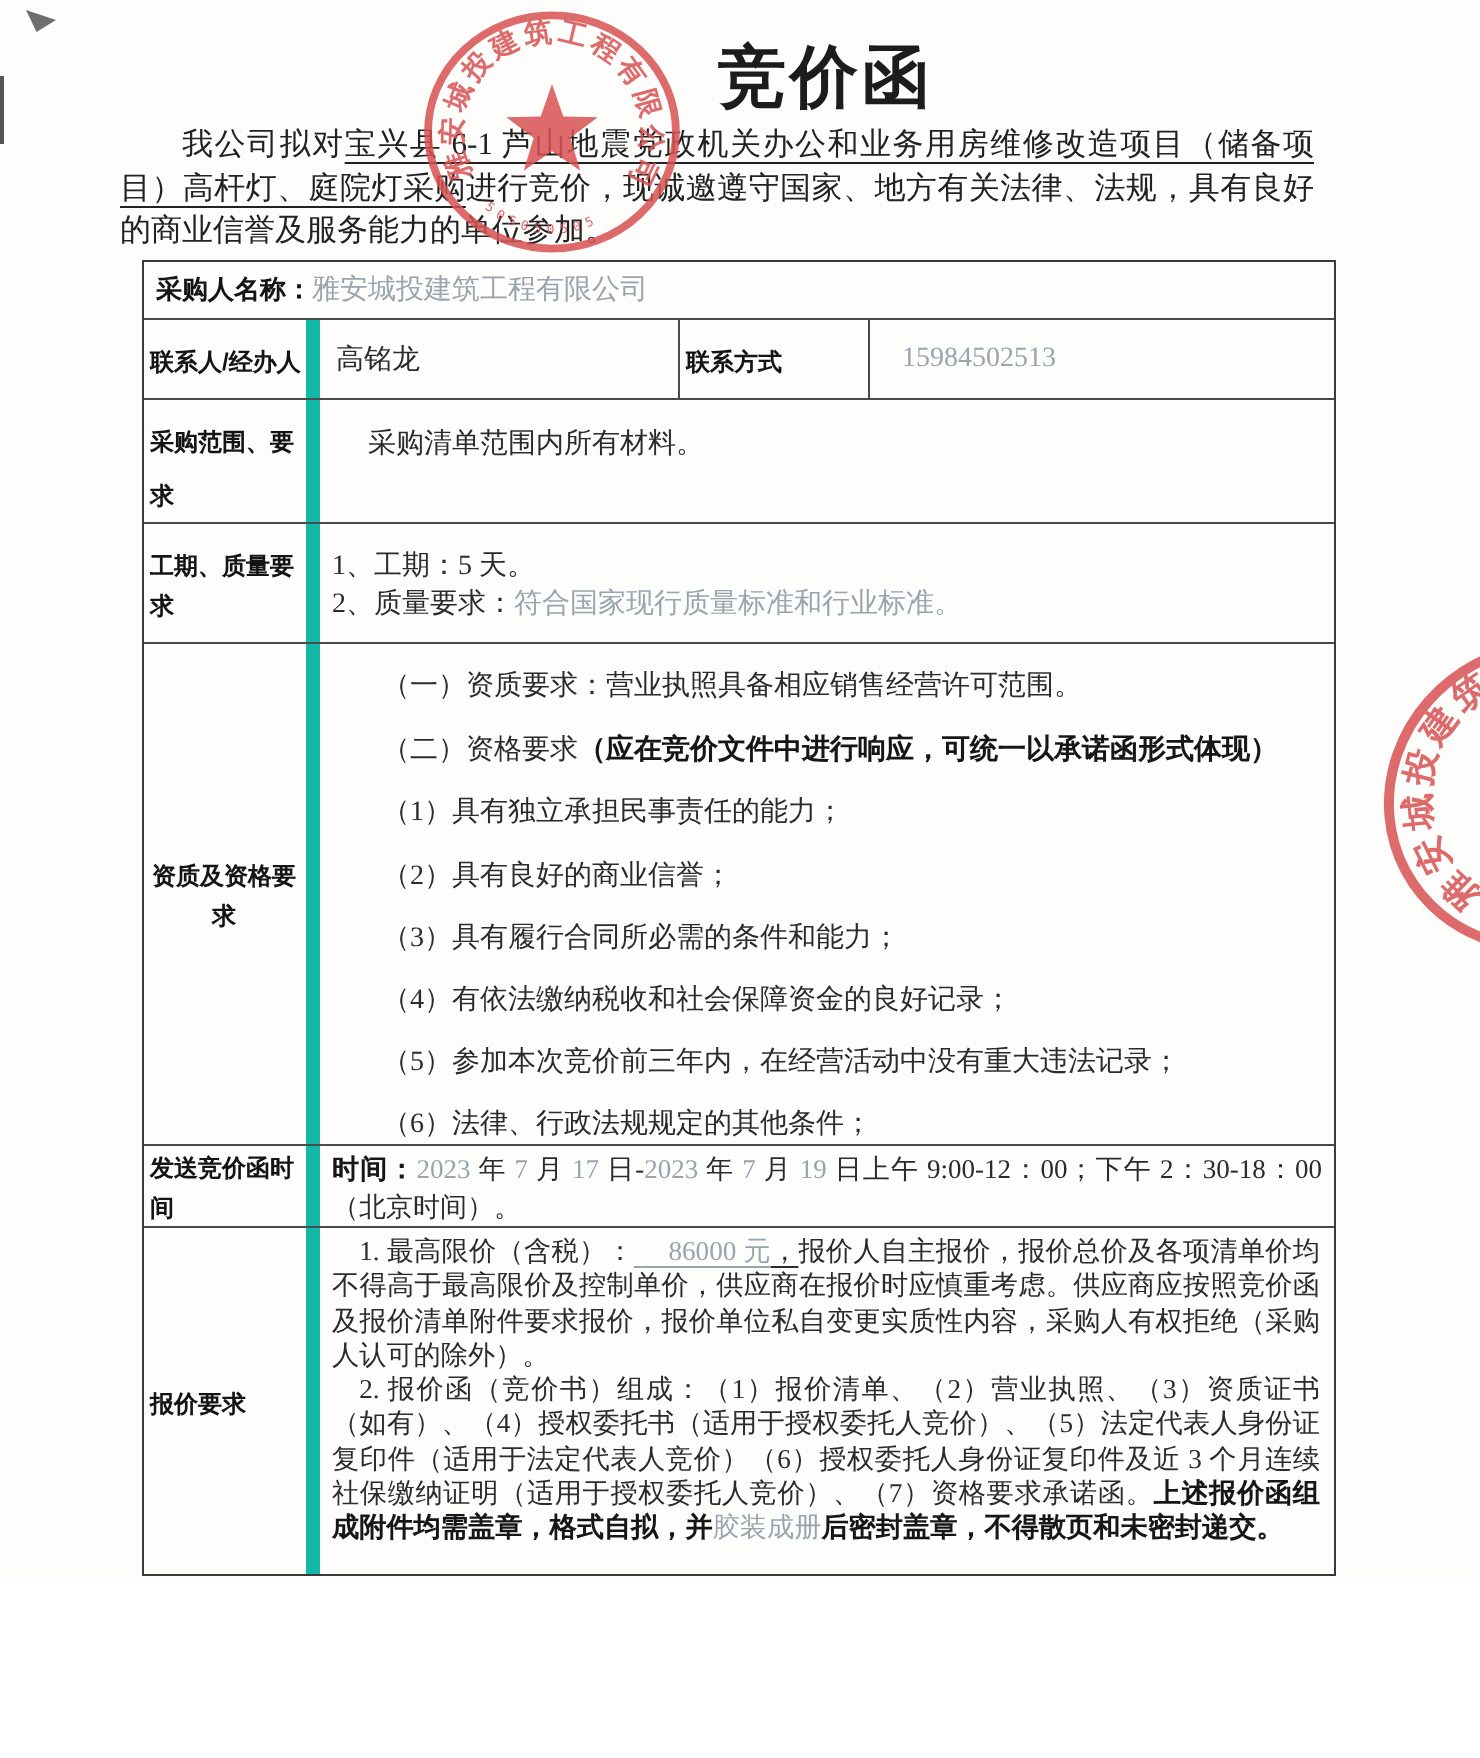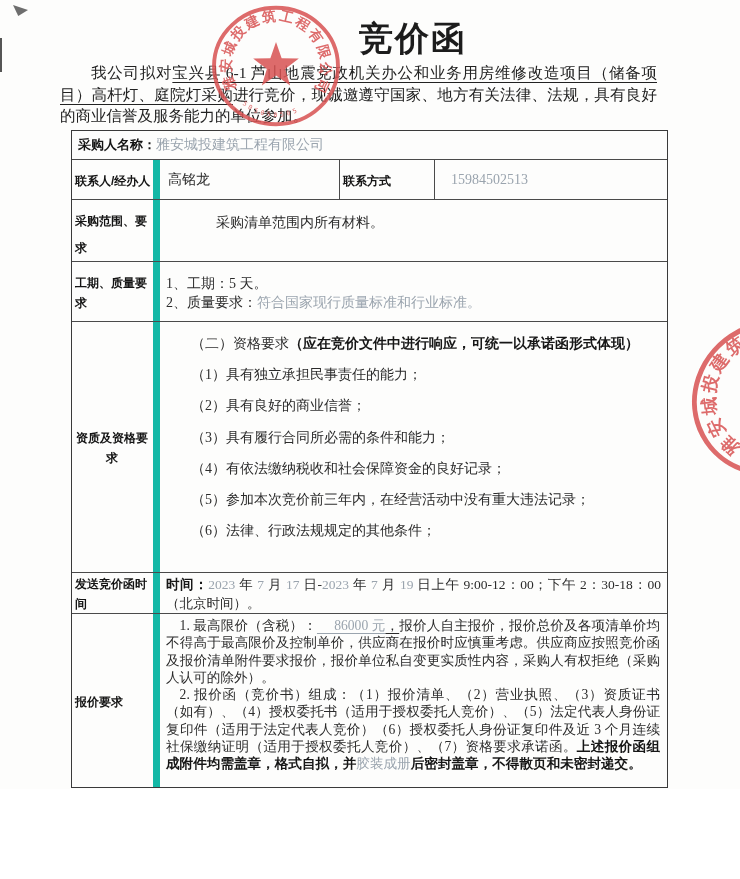--- a/index.html
+++ b/index.html
@@ -49,21 +49,21 @@
   .r1{height:59px;}
   .r2{height:28px;align-items:center;}
   .r2 .cell{padding:0 8px 0 6px;font-size:14px;}
   .r3{height:40px;}
   .r3 .c-name{flex:0 0 180px;border-right:1px solid #4a4a4a;display:flex;align-items:center;padding-left:8px;font-size:14px;}
   .r3 .c-phlbl{flex:0 0 95px;border-right:1px solid #4a4a4a;}
   .r3 .c-phone{flex:1;display:flex;align-items:center;padding-left:16px;font-size:14px;}
   .r4{height:25px;}
   .r4 .val{display:flex;align-items:center;padding-top:0;}
   .r5{height:62px;gap:18px;}
-  .r5 .val{padding-top:9px;line-height:27px;margin-left:32px;}
+  .r5 .val{padding-top:9px;line-height:27px;}
   .r6{height:60px;}
   .r6 .val{display:flex;flex-direction:column;justify-content:center;line-height:19.5px;}
   .r7{height:251px;}
   .r7 .val{padding-top:6px;}
   .r7 .item{padding-left:25px;line-height:31.2px;font-size:14px;white-space:nowrap;}
   .r8{height:41px;}
   .r8 .val{font-size:13.5px;line-height:19px;padding-top:2px;text-align:justify;padding-right:6px;}
   .r9{height:174px;}
   .r9 .val{font-size:13.6px;line-height:17.3px;padding-top:3px;text-align:justify;padding-right:7px;}
   .r9 .para{text-indent:1em;margin:0;}
@@ -123,20 +123,21 @@
       <div class="cell val">
         <div>1、工期：5 天。</div>
         <div><span class="sg-d">2、质量要求：</span><span class="sg-g">符合国家现行质量标准和行业标准。</span></div>
       </div>
     </div>
 
     <div class="row r7">
       <div class="cell lbl ctr">资质及资格要
 求</div>
       <div class="cell val">
+        <div class="item"><span class="sg-d">（一）资质要求：营业执照具备相应销售经营许可范围。</span></div>
         <div class="item"><span class="sg-d">（二）资格要求</span><span class="sg-b">（应在竞价文件中进行响应，可统一以承诺函形式体现）</span></div>
         <div class="item"><span class="sg-d">（1）具有独立承担民事责任的能力；</span></div>
         <div class="item"><span class="sg-d">（2）具有良好的商业信誉；</span></div>
         <div class="item"><span class="sg-d">（3）具有履行合同所必需的条件和能力；</span></div>
         <div class="item"><span class="sg-d">（4）有依法缴纳税收和社会保障资金的良好记录；</span></div>
         <div class="item"><span class="sg-d">（5）参加本次竞价前三年内，在经营活动中没有重大违法记录；</span></div>
         <div class="item"><span class="sg-d">（6）法律、行政法规规定的其他条件；</span></div>
       </div>
     </div>
 

